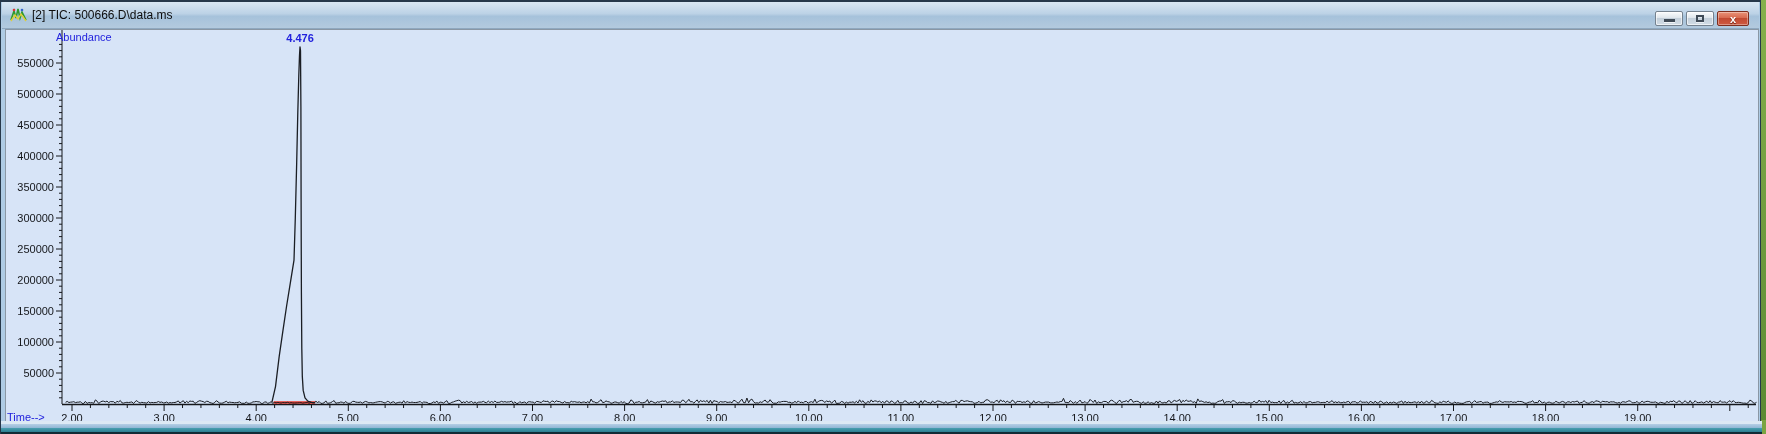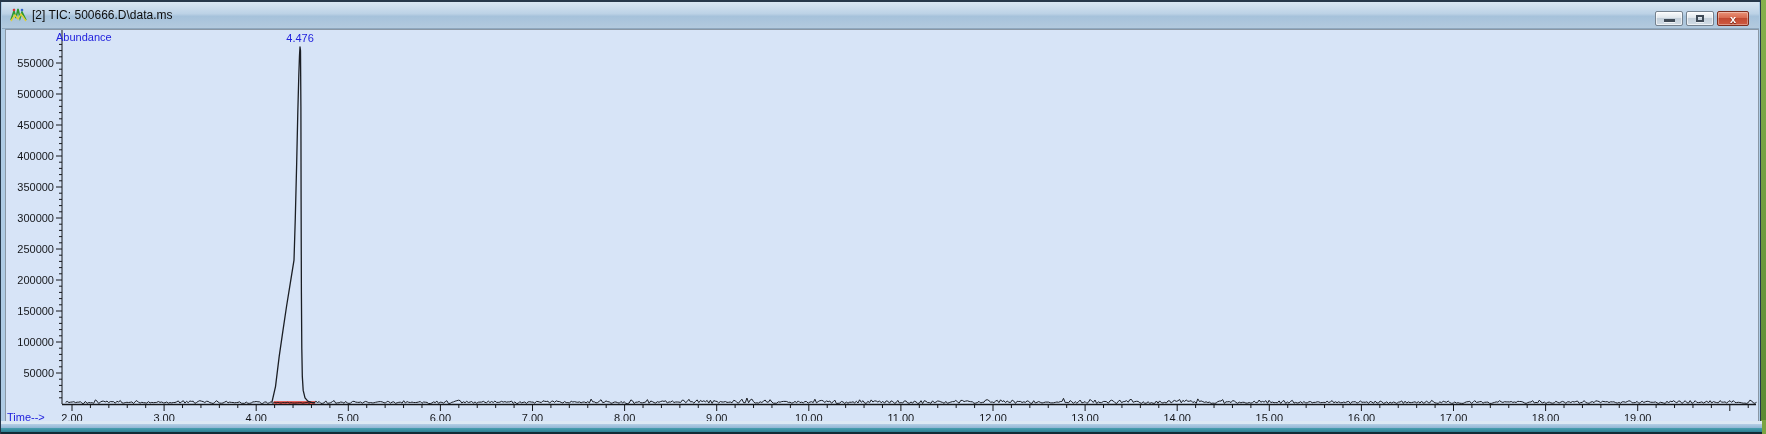--- a/index.html
+++ b/index.html
@@ -270,21 +270,21 @@
           </g>
           <g>
             <polyline points="59.6,372.3 61.2,371.4 62.9,372.5 64.5,372.2 66.2,372.0 67.8,371.7 69.5,372.6 71.2,372.2 72.8,372.2 74.5,371.7 76.1,373.4 77.8,373.4 79.4,371.4 81.1,373.4 82.8,372.5 84.4,372.8 86.1,372.7 87.7,373.3 89.4,369.9 91.1,371.2 92.7,373.5 94.4,372.1 96.0,371.2 97.7,371.2 99.3,371.9 101.0,371.1 102.7,372.7 104.3,371.6 106.0,371.7 107.6,371.7 109.3,373.2 110.9,371.3 112.6,372.0 114.3,370.5 115.9,372.8 117.6,373.1 119.2,372.6 120.9,372.3 122.5,372.5 124.2,372.3 125.9,371.9 127.5,373.5 129.2,371.6 130.8,370.6 132.5,372.3 134.2,373.0 135.8,372.3 137.5,372.7 139.1,372.8 140.8,373.1 142.4,371.6 144.1,372.9 145.8,372.4 147.4,372.7 149.1,372.5 150.7,372.4 152.4,371.5 154.0,372.4 155.7,372.0 157.4,372.9 159.0,372.8 160.7,372.0 162.3,373.2 164.0,372.6 165.7,372.9 167.3,372.5 169.0,372.5 170.6,371.9 172.3,370.9 173.9,373.1 175.6,371.8 177.3,370.7 178.9,373.1 180.6,371.3 182.2,372.7 183.9,371.0 185.5,371.4 187.2,371.2 188.9,373.4 190.5,372.5 192.2,371.4 193.8,370.7 195.5,371.2 197.2,371.6 198.8,372.5 200.5,371.3 202.1,371.4 203.8,372.6 205.4,373.0 207.1,373.5 208.8,372.4 210.4,370.7 212.1,372.0 213.7,373.1 215.4,373.2 217.0,373.0 218.7,372.1 220.4,371.2 222.0,372.9 223.7,372.1 225.3,372.4 227.0,372.5 228.6,372.8 230.3,372.6 232.0,372.4 233.6,371.8 235.3,373.2 236.9,373.3 238.6,373.3 240.3,372.1 241.9,373.3 243.6,373.3 245.2,373.0 246.9,371.9 248.5,371.8 250.2,371.5 251.9,371.8 253.5,371.9 255.2,373.4 256.8,373.4 258.5,372.1 260.1,371.9 261.8,373.4 263.5,372.7 265.1,371.7 266.8,373.3 268.4,372.4 270.1,372.9 271.8,372.4 273.4,372.8 275.1,373.1 276.7,372.6 278.4,372.7 280.0,372.8 281.7,372.3 283.4,373.1 285.0,372.7 286.7,373.0 288.3,373.1 290.0,373.0 291.6,372.9 293.3,372.8 295.0,372.7 296.6,373.2 298.3,372.9 299.9,372.7 301.6,372.6 303.2,373.3 304.9,372.4 306.6,372.9 308.2,372.9 309.9,371.3 311.5,372.5 313.2,371.6 314.9,373.4 316.5,373.3 318.2,372.8 319.8,370.9 321.5,373.3 323.1,373.1 324.8,372.7 326.5,371.5 328.1,370.6 329.8,373.3 331.4,372.8 333.1,372.8 334.7,372.0 336.4,372.3 338.1,373.2 339.7,371.4 341.4,373.1 343.0,373.4 344.7,373.0 346.4,371.5 348.0,371.3 349.7,372.1 351.3,372.3 353.0,372.4 354.6,372.0 356.3,373.2 358.0,372.1 359.6,371.4 361.3,372.0 362.9,372.9 364.6,372.5 366.2,372.9 367.9,372.8 369.6,372.3 371.2,372.0 372.9,371.7 374.5,371.6 376.2,371.9 377.9,372.7 379.5,373.0 381.2,371.3 382.8,371.7 384.5,373.1 386.1,372.1 387.8,371.8 389.5,373.3 391.1,372.8 392.8,372.3 394.4,372.2 396.1,373.1 397.7,370.7 399.4,373.0 401.1,371.6 402.7,372.3 404.4,372.5 406.0,372.1 407.7,372.5 409.3,372.5 411.0,372.4 412.7,372.0 414.3,371.5 416.0,373.3 417.6,372.0 419.3,372.2 421.0,372.4 422.6,373.5 424.3,373.5 425.9,373.0 427.6,371.9 429.2,372.6 430.9,371.1 432.6,373.4 434.2,372.2 435.9,372.4 437.5,373.1 439.2,371.8 440.8,370.7 442.5,373.5 444.2,373.3 445.8,372.3 447.5,371.9 449.1,371.2 450.8,370.7 452.5,370.2 454.1,370.6 455.8,373.0 457.4,371.8 459.1,372.7 460.7,371.3 462.4,372.5 464.1,372.1 465.7,371.4 467.4,373.2 469.0,371.9 470.7,373.3 472.3,372.2 474.0,372.1 475.7,372.1 477.3,371.3 479.0,372.4 480.6,372.7 482.3,371.1 483.9,372.6 485.6,371.5 487.3,372.5 488.9,371.0 490.6,372.4 492.2,372.4 493.9,372.2 495.6,371.3 497.2,372.1 498.9,371.6 500.5,372.2 502.2,371.9 503.8,371.9 505.5,371.0 507.2,373.4 508.8,371.9 510.5,373.4 512.1,373.4 513.8,371.6 515.4,372.8 517.1,372.4 518.8,372.0 520.4,373.4 522.1,371.9 523.7,371.7 525.4,372.1 527.1,372.1 528.7,373.2 530.4,371.4 532.0,371.6 533.7,372.1 535.3,372.6 537.0,370.8 538.7,371.3 540.3,371.5 542.0,371.2 543.6,373.2 545.3,371.4 546.9,371.0 548.6,372.4 550.3,370.8 551.9,371.5 553.6,371.6 555.2,372.4 556.9,373.0 558.6,371.5 560.2,372.6 561.9,372.6 563.5,373.1 565.2,371.1 566.8,372.0 568.5,371.6 570.2,372.1 571.8,372.3 573.5,371.9 575.1,372.8 576.8,372.1 578.4,372.0 580.1,372.8 581.8,371.6 583.4,373.0 585.1,369.1 586.7,371.8 588.4,371.9 590.0,372.9 591.7,372.5 593.4,371.2 595.0,369.7 596.7,372.6 598.3,372.3 600.0,370.9 601.7,371.7 603.3,371.9 605.0,373.3 606.6,372.9 608.3,372.1 609.9,372.0 611.6,372.6 613.3,373.2 614.9,371.5 616.6,372.8 618.2,371.8 619.9,373.4 621.5,373.5 623.2,373.0 624.9,369.9 626.5,370.8 628.2,373.5 629.8,372.2 631.5,372.2 633.2,371.5 634.8,372.8 636.5,372.8 638.1,372.5 639.8,371.9 641.4,369.6 643.1,373.3 644.8,371.0 646.4,371.6 648.1,372.6 649.7,373.0 651.4,371.7 653.0,372.3 654.7,371.5 656.4,371.0 658.0,371.4 659.7,370.8 661.3,373.0 663.0,371.9 664.6,372.1 666.3,370.9 668.0,372.5 669.6,372.0 671.3,372.0 672.9,372.1 674.6,372.5 676.3,370.1 677.9,370.4 679.6,372.7 681.2,371.5 682.9,369.3 684.5,371.9 686.2,371.6 687.9,373.2 689.5,371.3 691.2,369.9 692.8,372.7 694.5,370.4 696.1,371.6 697.8,370.8 699.5,371.8 701.1,370.4 702.8,373.1 704.4,370.2 706.1,373.4 707.8,370.6 709.4,371.2 711.1,371.5 712.7,373.0 714.4,371.5 716.0,372.0 717.7,372.0 719.4,371.5 721.0,372.4 722.7,372.3 724.3,372.0 726.0,372.8 727.6,370.4 729.3,370.7 731.0,372.6 732.6,373.1 734.3,370.9 735.9,369.2 737.6,372.7 739.3,372.7 740.9,368.0 742.6,372.8 744.2,370.0 745.9,369.1 747.5,371.7 749.2,373.0 750.9,372.8 752.5,373.1 754.2,371.8 755.8,372.5 757.5,371.2 759.1,370.0 760.8,372.2 762.5,372.1 764.1,369.7 765.8,372.0 767.4,373.2 769.1,373.2 770.7,373.2 772.4,371.8 774.1,372.2 775.7,371.6 777.4,371.4 779.0,371.4 780.7,371.5 782.4,372.4 784.0,372.2 785.7,373.1 787.3,372.7 789.0,371.4 790.6,372.8 792.3,370.9 794.0,372.6 795.6,372.2 797.3,372.9 798.9,371.5 800.6,371.6 802.2,373.2 803.9,372.1 805.6,371.7 807.2,372.6 808.9,369.2 810.5,372.9 812.2,371.6 813.9,370.7 815.5,370.4 817.2,370.8 818.8,372.6 820.5,370.8 822.1,371.8 823.8,371.0 825.5,373.2 827.1,371.8 828.8,370.1 830.4,373.5 832.1,373.3 833.7,373.2 835.4,371.4 837.1,372.0 838.7,373.4 840.4,372.1 842.0,373.2 843.7,372.2 845.4,372.3 847.0,371.8 848.7,372.9 850.3,371.3 852.0,373.0 853.6,369.8 855.3,372.3 857.0,370.7 858.6,373.0 860.3,373.4 861.9,371.3 863.6,372.7 865.2,369.9 866.9,372.0 868.6,370.9 870.2,371.0 871.9,372.1 873.5,370.9 875.2,372.8 876.8,371.3 878.5,373.2 880.2,370.9 881.8,371.2 883.5,373.2 885.1,370.9 886.8,371.5 888.5,373.3 890.1,372.7 891.8,370.4 893.4,373.0 895.1,372.6 896.7,373.0 898.4,370.9 900.1,371.1 901.7,373.0 903.4,373.2 905.0,372.0 906.7,373.1 908.3,371.1 910.0,371.9 911.7,373.4 913.3,373.2 915.0,370.7 916.6,373.5 918.3,370.7 920.0,371.3 921.6,372.6 923.3,372.6 924.9,373.3 926.6,370.8 928.2,372.7 929.9,372.2 931.6,371.0 933.2,371.2 934.9,371.9 936.5,372.4 938.2,373.3 939.8,371.4 941.5,373.3 943.2,372.7 944.8,372.1 946.5,371.6 948.1,371.7 949.8,370.4 951.4,371.8 953.1,373.2 954.8,370.4 956.4,370.4 958.1,371.6 959.7,371.1 961.4,370.8 963.1,371.4 964.7,371.7 966.4,371.8 968.0,373.3 969.7,373.1 971.3,372.6 973.0,371.3 974.7,373.0 976.3,372.4 978.0,372.2 979.6,370.1 981.3,369.7 982.9,370.6 984.6,372.2 986.3,372.0 987.9,372.7 989.6,371.1 991.2,370.3 992.9,372.7 994.6,369.8 996.2,371.6 997.9,370.7 999.5,372.6 1001.2,371.1 1002.8,372.2 1004.5,372.6 1006.2,370.1 1007.8,371.1 1009.5,373.4 1011.1,371.3 1012.8,371.5 1014.4,371.4 1016.1,372.5 1017.8,371.8 1019.4,372.4 1021.1,370.9 1022.7,371.3 1024.4,373.2 1026.1,373.3 1027.7,370.7 1029.4,373.0 1031.0,372.4 1032.7,371.5 1034.3,372.3 1036.0,373.0 1037.7,372.6 1039.3,372.1 1041.0,372.1 1042.6,372.1 1044.3,372.8 1045.9,372.9 1047.6,372.8 1049.3,372.4 1050.9,372.0 1052.6,372.3 1054.2,371.6 1055.9,371.5 1057.5,368.3 1059.2,372.6 1060.9,372.4 1062.5,372.9 1064.2,370.6 1065.8,371.8 1067.5,373.3 1069.2,371.6 1070.8,373.2 1072.5,371.8 1074.1,370.1 1075.8,372.8 1077.4,372.5 1079.1,371.6 1080.8,373.3 1082.4,372.3 1084.1,369.4 1085.7,371.0 1087.4,372.4 1089.0,370.0 1090.7,373.5 1092.4,371.9 1094.0,372.7 1095.7,372.6 1097.3,371.5 1099.0,371.4 1100.7,371.8 1102.3,373.3 1104.0,370.9 1105.6,370.2 1107.3,371.0 1108.9,372.6 1110.6,373.5 1112.3,371.3 1113.9,370.2 1115.6,372.7 1117.2,371.7 1118.9,371.5 1120.5,370.6 1122.2,372.3 1123.9,369.6 1125.5,369.5 1127.2,372.3 1128.8,371.6 1130.5,371.3 1132.1,371.4 1133.8,372.7 1135.5,373.4 1137.1,371.7 1138.8,373.3 1140.4,373.1 1142.1,371.8 1143.8,373.4 1145.4,372.6 1147.1,373.3 1148.7,373.3 1150.4,371.0 1152.0,373.3 1153.7,370.9 1155.4,372.7 1157.0,373.0 1158.7,372.3 1160.3,373.1 1162.0,370.9 1163.6,370.8 1165.3,373.1 1167.0,371.2 1168.6,370.4 1170.3,371.4 1171.9,370.8 1173.6,369.5 1175.3,372.8 1176.9,370.4 1178.6,371.5 1180.2,370.0 1181.9,371.3 1183.5,371.2 1185.2,370.7 1186.9,372.6 1188.5,371.6 1190.2,373.4 1191.8,368.9 1193.5,371.6 1195.1,370.9 1196.8,371.6 1198.5,372.4 1200.1,371.8 1201.8,372.6 1203.4,372.1 1205.1,373.4 1206.8,373.1 1208.4,373.3 1210.1,373.1 1211.7,371.7 1213.4,371.1 1215.0,371.0 1216.7,369.6 1218.4,373.4 1220.0,371.8 1221.7,371.8 1223.3,371.6 1225.0,372.6 1226.6,370.6 1228.3,371.0 1230.0,372.4 1231.6,373.3 1233.3,372.2 1234.9,372.8 1236.6,372.3 1238.2,372.3 1239.9,373.1 1241.6,373.1 1243.2,372.5 1244.9,373.2 1246.5,372.6 1248.2,371.1 1249.9,372.8 1251.5,372.5 1253.2,370.0 1254.8,372.2 1256.5,371.4 1258.1,372.1 1259.8,370.7 1261.5,373.3 1263.1,370.3 1264.8,372.6 1266.4,372.1 1268.1,372.7 1269.7,372.5 1271.4,372.8 1273.1,370.9 1274.7,373.4 1276.4,371.4 1278.0,370.5 1279.7,373.4 1281.4,372.0 1283.0,373.1 1284.7,371.3 1286.3,370.4 1288.0,373.1 1289.6,372.4 1291.3,373.0 1293.0,372.7 1294.6,371.7 1296.3,373.1 1297.9,371.6 1299.6,372.8 1301.2,372.9 1302.9,371.8 1304.6,371.6 1306.2,372.8 1307.9,372.4 1309.5,372.4 1311.2,371.8 1312.8,371.9 1314.5,372.7 1316.2,372.5 1317.8,372.4 1319.5,372.5 1321.1,371.2 1322.8,372.6 1324.5,371.8 1326.1,370.6 1327.8,372.8 1329.4,371.8 1331.1,372.7 1332.7,371.8 1334.4,372.7 1336.1,372.7 1337.7,372.1 1339.4,372.6 1341.0,371.8 1342.7,371.4 1344.3,373.5 1346.0,371.9 1347.7,371.8 1349.3,371.7 1351.0,373.1 1352.6,372.5 1354.3,371.0 1356.0,372.3 1357.6,372.2 1359.3,372.3 1360.9,371.8 1362.6,373.4 1364.2,371.4 1365.9,372.1 1367.6,373.2 1369.2,371.1 1370.9,373.0 1372.5,373.0 1374.2,371.0 1375.8,371.8 1377.5,373.3 1379.2,372.8 1380.8,371.8 1382.5,373.5 1384.1,372.2 1385.8,373.1 1387.5,372.0 1389.1,372.6 1390.8,373.4 1392.4,372.2 1394.1,372.0 1395.7,370.9 1397.4,373.4 1399.1,371.2 1400.7,373.1 1402.4,371.9 1404.0,372.7 1405.7,372.6 1407.3,372.2 1409.0,371.8 1410.7,372.9 1412.3,371.7 1414.0,373.1 1415.6,371.2 1417.3,373.2 1418.9,372.6 1420.6,371.0 1422.3,372.8 1423.9,372.8 1425.6,370.4 1427.2,371.5 1428.9,372.8 1430.6,373.1 1432.2,373.4 1433.9,371.8 1435.5,372.9 1437.2,371.1 1438.8,371.8 1440.5,372.3 1442.2,371.0 1443.8,372.6 1445.5,373.3 1447.1,373.2 1448.8,372.0 1450.4,373.1 1452.1,372.7 1453.8,373.2 1455.4,373.3 1457.1,373.4 1458.7,372.6 1460.4,371.9 1462.1,371.7 1463.7,371.3 1465.4,373.4 1467.0,372.3 1468.7,370.6 1470.3,372.4 1472.0,372.2 1473.7,371.7 1475.3,371.5 1477.0,373.2 1478.6,372.3 1480.3,372.2 1481.9,372.1 1483.6,373.4 1485.3,373.4 1486.9,372.9 1488.6,372.4 1490.2,371.9 1491.9,372.2 1493.6,370.7 1495.2,371.8 1496.9,372.5 1498.5,371.7 1500.2,371.9 1501.8,371.9 1503.5,372.0 1505.2,371.5 1506.8,372.4 1508.5,372.0 1510.1,372.5 1511.8,371.3 1513.4,371.5 1515.1,371.5 1516.8,372.0 1518.4,372.9 1520.1,373.4 1521.7,372.6 1523.4,372.1 1525.0,372.0 1526.7,370.7 1528.4,373.0 1530.0,372.4 1531.7,372.8 1533.3,370.2 1535.0,372.0 1536.7,372.9 1538.3,372.0 1540.0,373.5 1541.6,372.4 1543.3,372.1 1544.9,372.9 1546.6,373.2 1548.3,372.8 1549.9,371.3 1551.6,372.3 1553.2,373.0 1554.9,372.1 1556.5,371.4 1558.2,372.1 1559.9,373.3 1561.5,371.9 1563.2,371.8 1564.8,372.6 1566.5,371.5 1568.2,372.0 1569.8,371.5 1571.5,371.0 1573.1,373.3 1574.8,372.6 1576.4,372.4 1578.1,370.6 1579.8,372.5 1581.4,373.0 1583.1,373.3 1584.7,372.2 1586.4,371.6 1588.0,372.7 1589.7,370.8 1591.4,371.1 1593.0,371.5 1594.7,372.9 1596.3,371.2 1598.0,371.6 1599.6,371.8 1601.3,371.6 1603.0,372.6 1604.6,371.8 1606.3,371.9 1607.9,371.8 1609.6,372.6 1611.3,373.1 1612.9,372.5 1614.6,373.2 1616.2,371.8 1617.9,371.8 1619.5,372.3 1621.2,371.6 1622.9,370.8 1624.5,371.1 1626.2,372.8 1627.8,372.7 1629.5,372.5 1631.1,371.4 1632.8,373.3 1634.5,372.7 1636.1,371.0 1637.8,372.5 1639.4,371.8 1641.1,371.3 1642.8,371.5 1644.4,372.2 1646.1,372.3 1647.7,372.3 1649.4,371.9 1651.0,372.9 1652.7,373.4 1654.4,372.3 1656.0,372.6 1657.7,373.1 1659.3,373.4 1661.0,371.2 1662.6,373.0 1664.3,371.1 1666.0,371.8 1667.6,370.7 1669.3,372.0 1670.9,372.9 1672.6,370.9 1674.3,371.3 1675.9,373.4 1677.6,372.2 1679.2,370.7 1680.9,372.7 1682.5,373.1 1684.2,370.6 1685.9,373.3 1687.5,372.7 1689.2,370.7 1690.8,372.4 1692.5,372.6 1694.1,372.4 1695.8,371.9 1697.5,373.0 1699.1,372.2 1700.8,371.1 1702.4,372.9 1704.1,370.7 1705.7,373.0 1707.4,371.6 1709.1,372.2 1710.7,372.6 1712.4,372.8 1714.0,370.6 1715.7,372.1 1717.4,372.2 1719.0,371.9 1720.7,373.0 1722.3,371.7 1724.0,370.7 1725.6,372.4 1727.3,370.6 1729.0,372.4 1730.6,372.6 1732.3,372.3 1733.9,372.5 1735.6,372.8 1737.2,373.2 1738.9,373.1 1740.6,373.4 1742.2,372.7 1743.9,370.2 1745.5,370.8 1747.2,372.8 1748.9,373.3 1750.5,372.3" fill="none" stroke="#1b1e24" stroke-width="1"></polyline>
           </g>
           <g>
             <polyline points="265.9,372.4 269.5,356.6 273.2,326.3 276.9,300.8 280.6,276.0 284.3,253.1 288.0,230.2 289.3,188.0 290.7,132.2 291.8,82.6 292.8,45.4 293.5,25.6 294.0,16.9 294.5,20.6 294.9,76.4 295.1,169.4 295.4,262.4 295.8,318.2 296.3,346.1 297.2,360.4 299.0,367.8 301.8,371.2 305.5,372.3 309.1,372.6" fill="none" stroke="#1b1e24" stroke-width="1.3" stroke-linejoin="round"></polyline>
           </g>
         </svg>
       <span id="ylabel" class="axis-label">Abundance</span>
       <span id="xlabel" class="axis-label">Time--&gt;</span>
-      <span id="peak-label" style="left: 294.04px;">4.476</span>
+      <span id="peak-label" style="left: 294.04px; font-weight: bold;">4.476</span>
     </div>
 
     <div id="frame-bottom">
       <div class="r1"></div>
         <div class="r2"></div>
         <div class="r3"></div>
         <div class="r4"></div>
     </div>
 
   </div>

